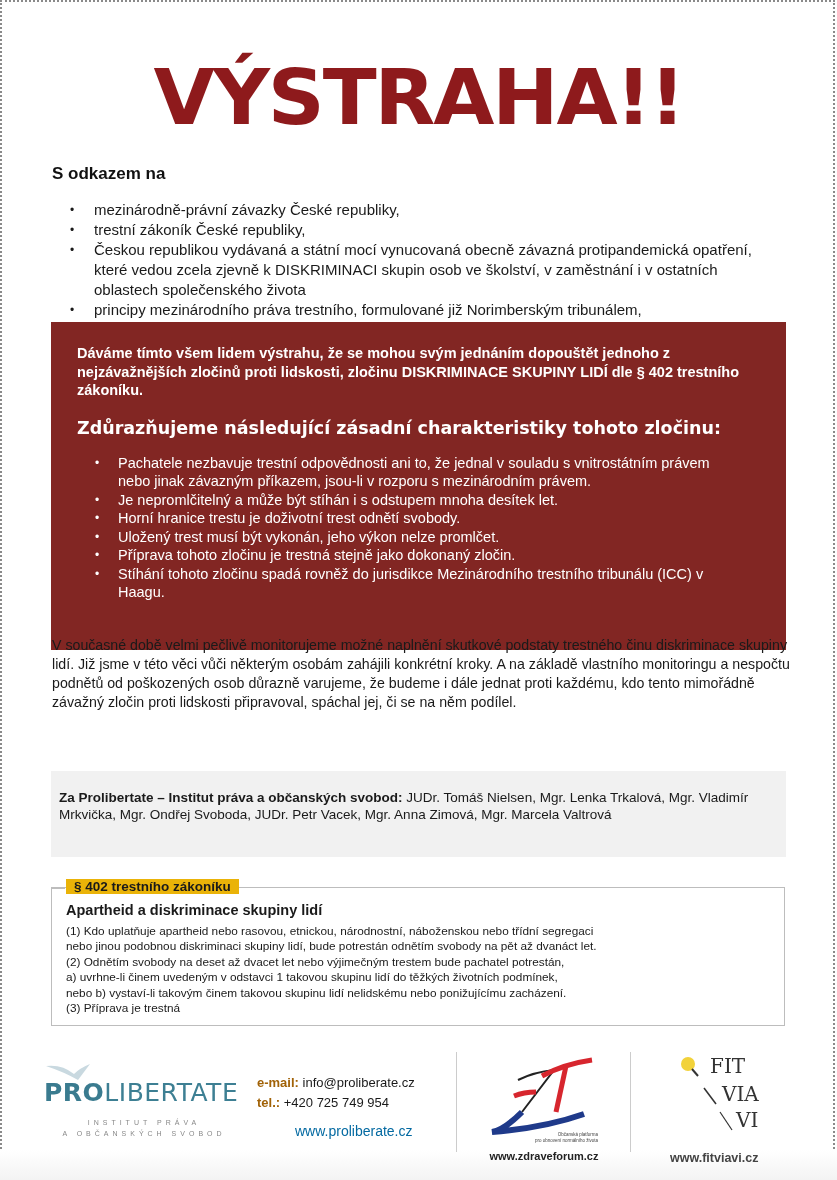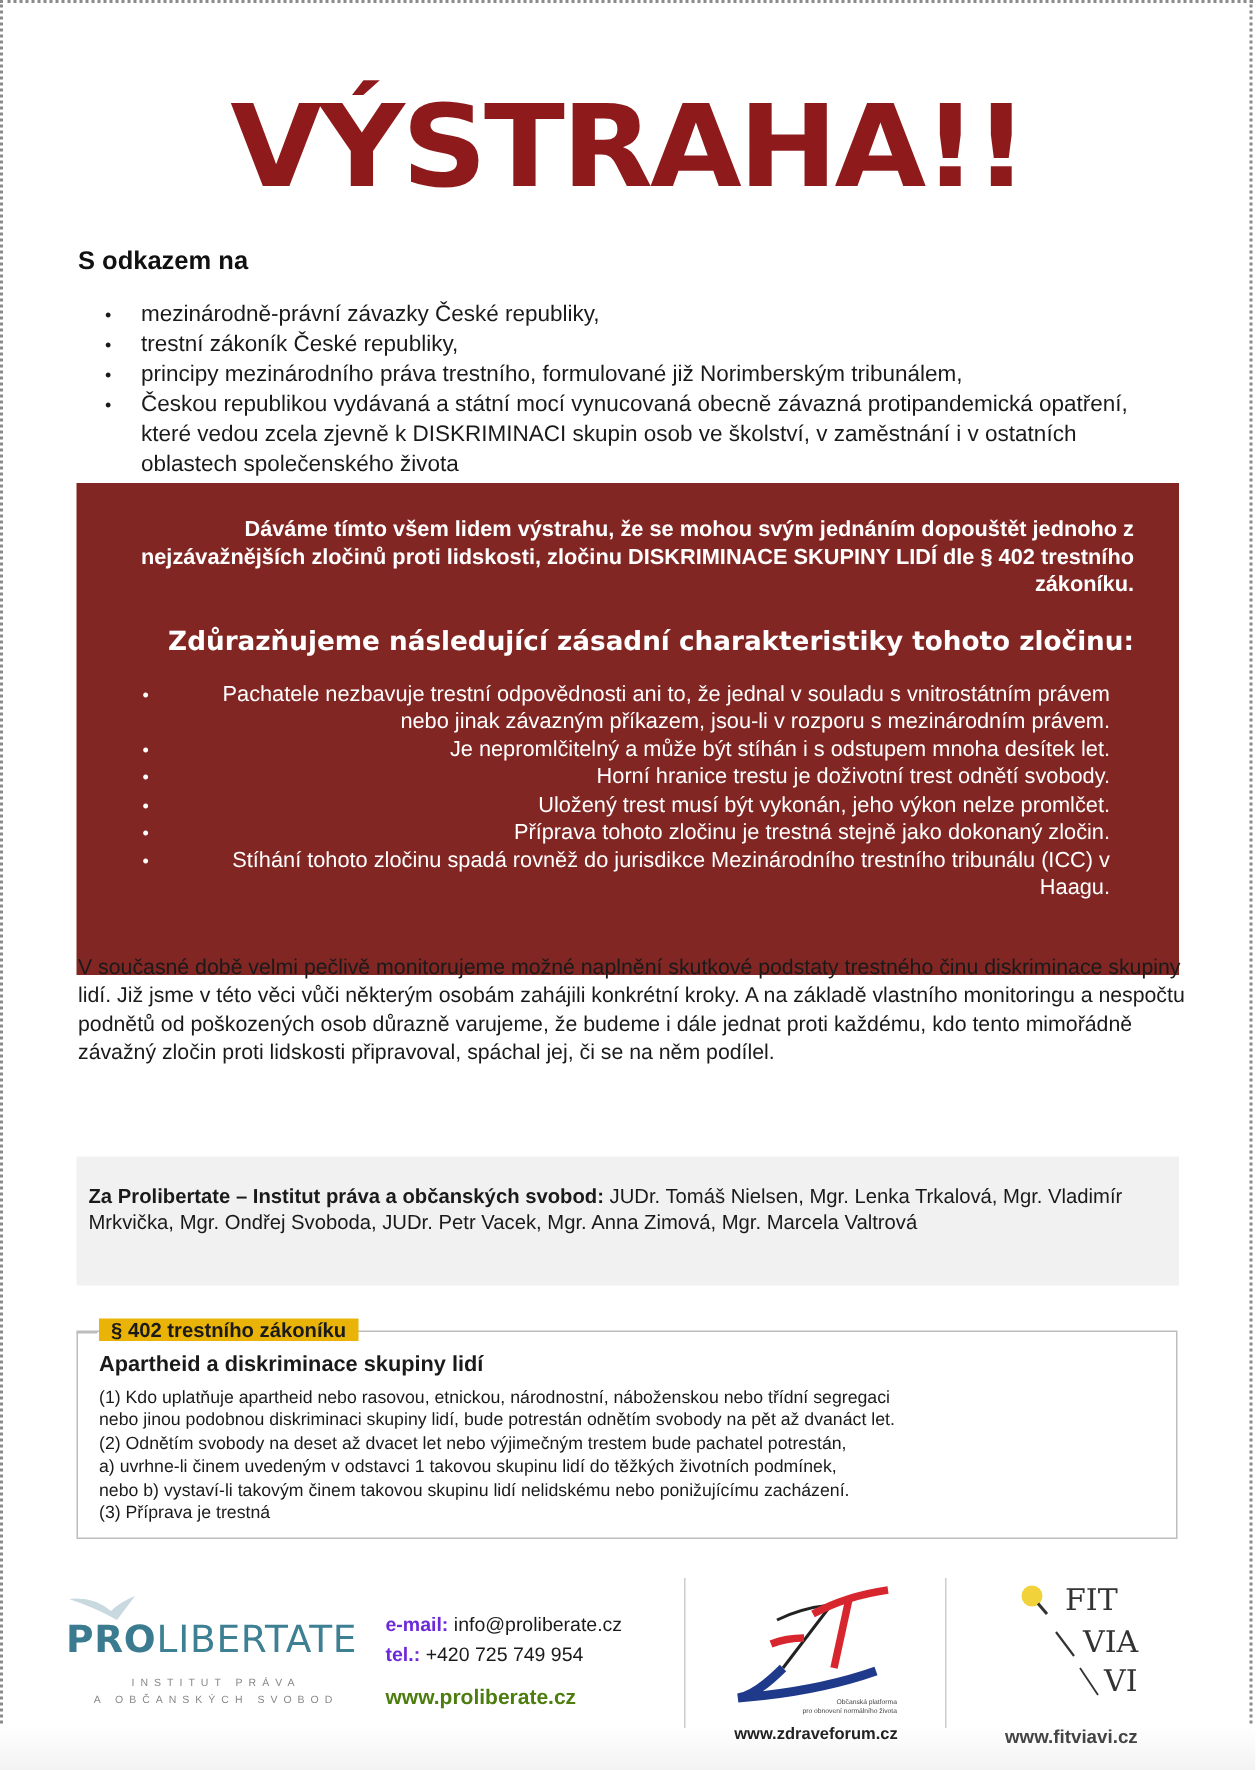--- a/index.html
+++ b/index.html
@@ -21,21 +21,21 @@
     font-family: "DejaVu Sans", sans-serif; font-weight: 900; font-size: 76px; letter-spacing: -2px;
     color: #8e1a1c; line-height: 84px; transform: scaleX(1.04);
   }
   .intro { position: absolute; left: 52px; top: 164px; width: 740px; }
   .intro h2 { margin: 0 0 6px 0; font-size: 17px; font-weight: bold; color: #111; }
   ul.bul { list-style: none; margin: 16px; padding: 0; }
   ul.bul li { position: relative; padding-left: 26px; font-size: 15px; line-height: 20px; }
   ul.bul li::before { content: "•"; position: absolute; left: 2px; top: 0; font-size: 12px; }
   .red {
     position: absolute; left: 51px; top: 322px; width: 735px; height: 328px; background: #822623; color: #fff;
-    box-sizing: border-box; padding: 22px 30px 0 26px; text-align: right;
+    box-sizing: border-box; padding: 22px 30px 0 26px;
   }
   .red p { margin: 0; font-size: 14.5px; line-height: 18.5px; font-weight: bold; }
   .red h3 { margin: 18px 0 16px 0; font-size: 17.5px; font-weight: bold; font-family: "DejaVu Sans", sans-serif; }
   .red ul.bul li { font-size: 14.5px; line-height: 18.5px; padding-left: 25px; }
   .monitor { position: absolute; left: 52px; top: 636px; width: 740px; font-size: 14.2px; line-height: 19px; }
   .signers {
     position: absolute; left: 51px; top: 771px; width: 735px; height: 86px; background: #f1f1f1;
     box-sizing: border-box; padding: 18px 8px; font-size: 13.5px; line-height: 17px;
   }
   .signers b { font-weight: bold; }
@@ -49,22 +49,22 @@
   .law .legend-dash { position: absolute; left: -1px; top: 0; width: 14px; border-top: 1px solid #bdbdbd; }
   .law h4 { margin: 0 0 6px 0; font-size: 14.5px; font-weight: bold; }
   .law p { margin: 0; font-size: 11.8px; line-height: 15.4px; }
   .footer { position: absolute; left: 0; top: 1040px; width: 837px; height: 130px; }
   .plogo { position: absolute; left: 44px; top: 28px; width: 200px; }
   .plogo .word { font-size: 25px; color: #3d7f93; letter-spacing: 0.5px; font-family: "DejaVu Sans", sans-serif; }
   .plogo .word b { font-weight: 900; color: #3a7b8f; }
   .plogo .sub { margin-top: 10px; text-align: center; font-size: 7px; letter-spacing: 4px; color: #888; line-height: 11px; }
   .wing { position: absolute; left: 0; top: -6px; width: 60px; height: 22px; }
   .contact { position: absolute; left: 257px; top: 33px; font-size: 13px; line-height: 20px; }
-  .contact .lbl { color: #6d28d9; font-weight: bold; }
-  .contact .web { margin-top: 8px; color: #4d7c0f; font-weight: bold; font-size: 14px; }
+  .contact .lbl { color: #a16207; font-weight: bold; }
+  .contact .web { margin-top: 8px; color: #0369a1; font-weight: normal; font-size: 14px; margin-left: 38px; }
   .vsep { position: absolute; top: 12px; width: 1px; height: 100px; background: #cccccc; }
   .zf { position: absolute; left: 484px; top: 12px; width: 120px; height: 110px; }
   .zf .url { position: absolute; left: 0; bottom: 0; width: 120px; text-align: center; font-size: 11px; font-weight: bold; color: #222; }
   .zf .tag { position: absolute; right: 6px; bottom: 18px; font-size: 4.5px; color: #444; text-align: right; line-height: 6px; }
   .fit { position: absolute; left: 670px; top: 10px; width: 110px; height: 115px; }
   .fit .t { position: absolute; font-family: "DejaVu Serif", serif; color: #333; font-size: 20px; }
   .fit .url { position: absolute; left: 0; bottom: 0; font-size: 12.5px; font-weight: bold; color: #444; }
 </style>
 </head>
 <body>
@@ -72,22 +72,22 @@
 <div class="frame"></div>
 <div class="fade-bottom"></div>
 
 <div class="title">VÝSTRAHA!!</div>
 
 <section class="intro">
   <h2>S odkazem na</h2>
   <ul class="bul">
     <li>mezinárodně-právní závazky České republiky,</li>
     <li>trestní zákoník České republiky,</li>
+    <li>Českou republikou vydávaná a státní mocí vynucovaná obecně závazná protipandemická opatření, které vedou zcela zjevně k DISKRIMINACI skupin osob ve školství, v zaměstnání i v ostatních oblastech společenského života</li>
     <li>principy mezinárodního práva trestního, formulované již Norimberským tribunálem,</li>
-    <li>Českou republikou vydávaná a státní mocí vynucovaná obecně závazná protipandemická opatření, které vedou zcela zjevně k DISKRIMINACI skupin osob ve školství, v zaměstnání i v ostatních oblastech společenského života</li>
   </ul>
 </section>
 
 <section class="red">
   <p>Dáváme tímto všem lidem výstrahu, že se mohou svým jednáním dopouštět jednoho z nejzávažnějších zločinů proti lidskosti, zločinu DISKRIMINACE SKUPINY LIDÍ dle § 402 trestního zákoníku.</p>
   <h3>Zdůrazňujeme následující zásadní charakteristiky tohoto zločinu:</h3>
   <ul class="bul">
     <li>Pachatele nezbavuje trestní odpovědnosti ani to, že jednal v souladu s vnitrostátním právem nebo jinak závazným příkazem, jsou-li v rozporu s mezinárodním právem.</li>
     <li>Je nepromlčitelný a může být stíhán i s odstupem mnoha desítek let.</li>
     <li>Horní hranice trestu je doživotní trest odnětí svobody.</li>

